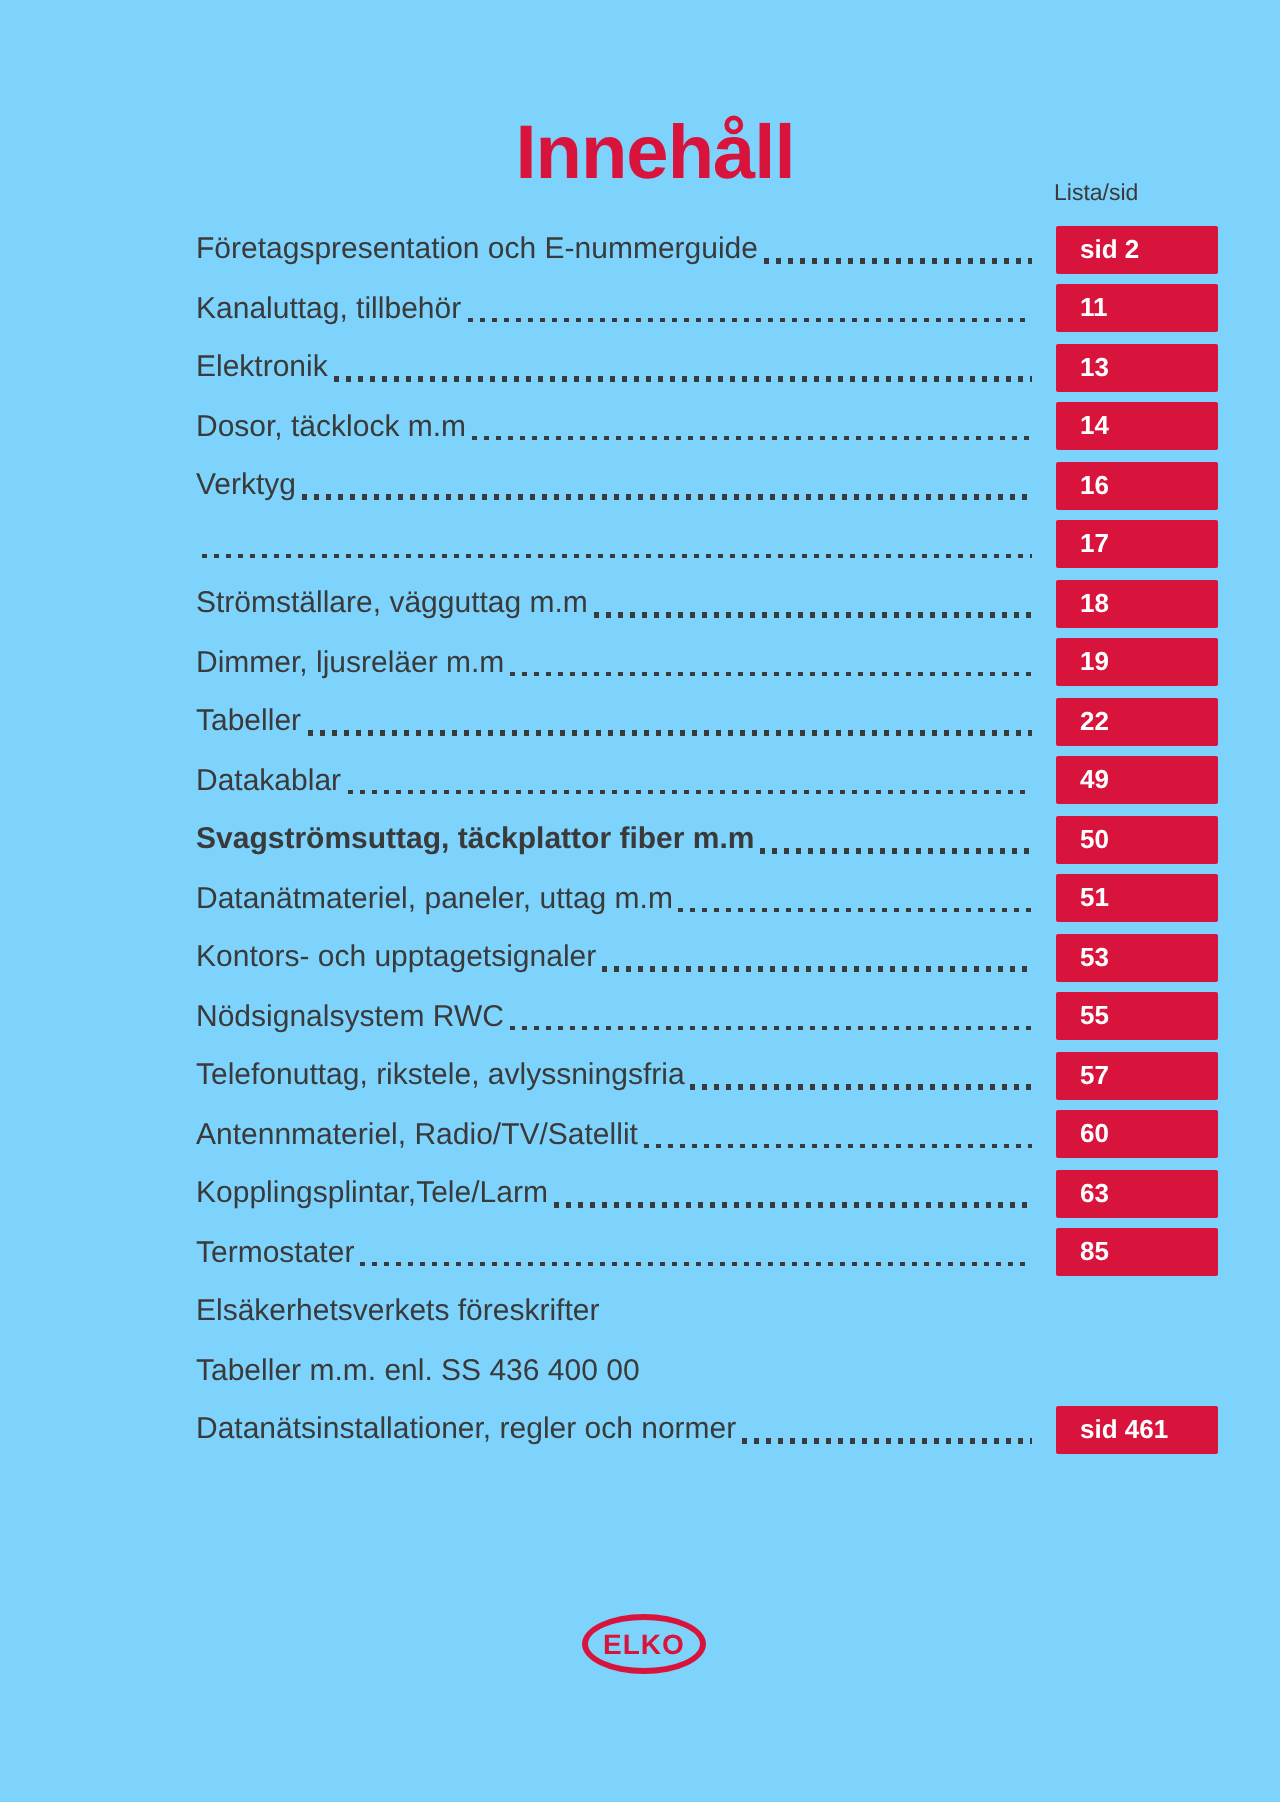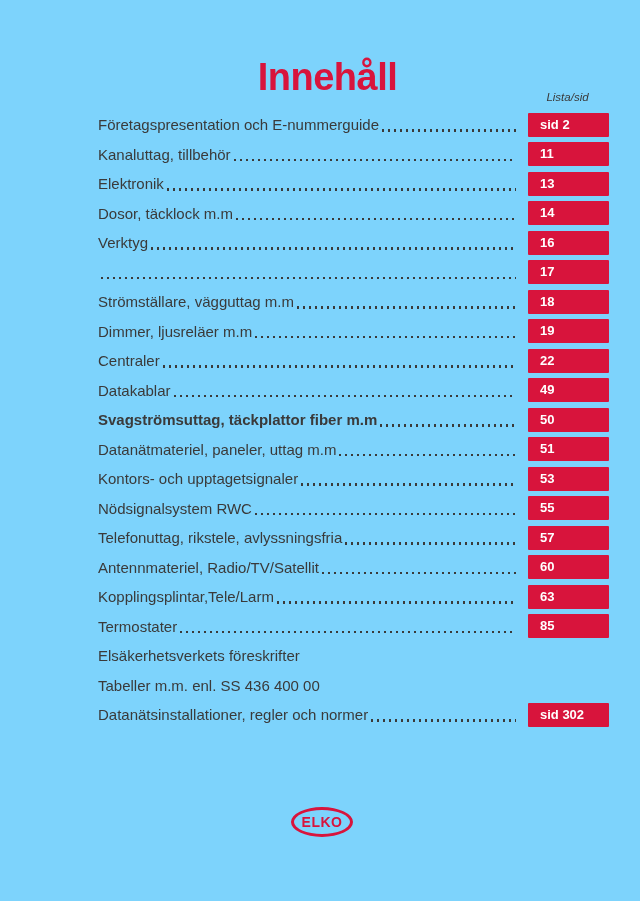--- a/index.html
+++ b/index.html
@@ -29,24 +29,22 @@
     font-size: 38px;
     font-weight: bold;
     color: var(--accent);
     letter-spacing: -0.5px;
   }
   .col-header {
     position: absolute;
     top: 91px;
     left: 527px;
     width: 81px;
-    text-align: center;
     font-size: 11.5px;
     color: var(--text);
-    font-style: italic;
   }
   .toc {
     position: absolute;
     top: 110px;
     left: 98px;
     width: 511px;
   }
   .row {
     display: flex;
     align-items: center;
@@ -149,21 +147,21 @@
     <span class="badge">18</span>
   </div>
 
   <div class="row">
     <span class="label">Dimmer, ljusreläer m.m</span>
     <span class="leader"></span>
     <span class="badge">19</span>
   </div>
 
   <div class="row">
-    <span class="label">Centraler</span>
+    <span class="label">Tabeller</span>
     <span class="leader"></span>
     <span class="badge">22</span>
   </div>
 
   <div class="row">
     <span class="label">Datakablar</span>
     <span class="leader"></span>
     <span class="badge">49</span>
   </div>
 
@@ -222,21 +220,21 @@
   </div>
 
   <div class="row no-page">
     <span class="label">Tabeller m.m. enl. SS 436 400 00</span>
 
   </div>
 
   <div class="row">
     <span class="label">Datanätsinstallationer, regler och normer</span>
     <span class="leader"></span>
-    <span class="badge">sid 302</span>
+    <span class="badge">sid 461</span>
   </div>
 </div>
 
   <div class="logo">
     <span>ELKO</span>
   </div>
 
 </div>
 
 </body></html>

